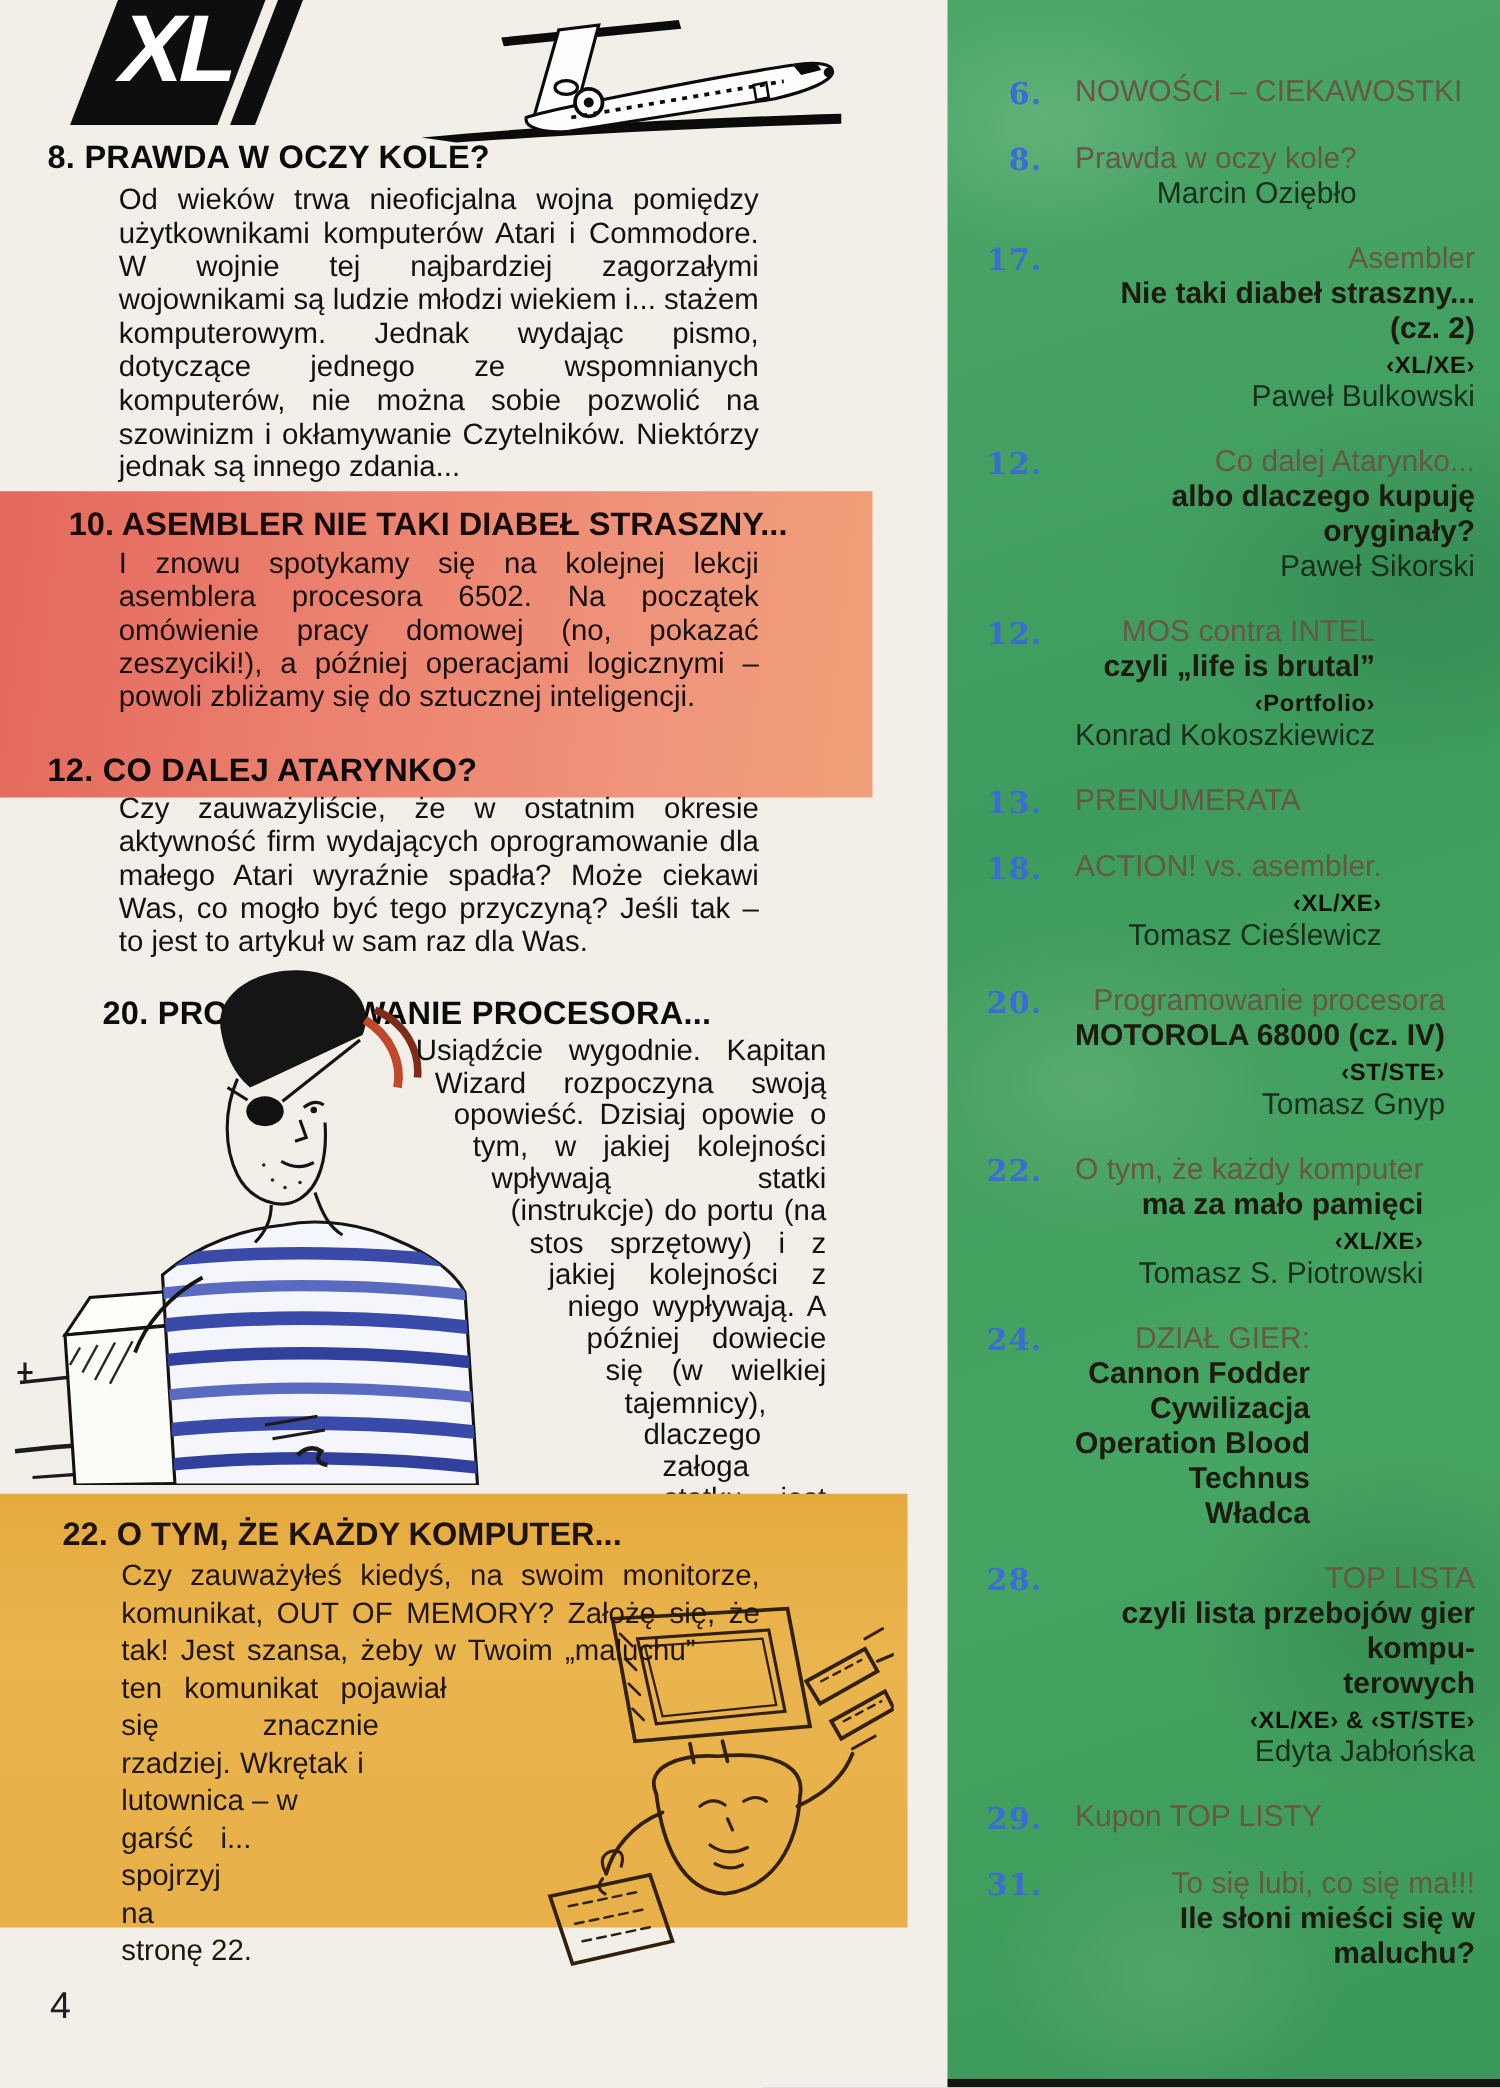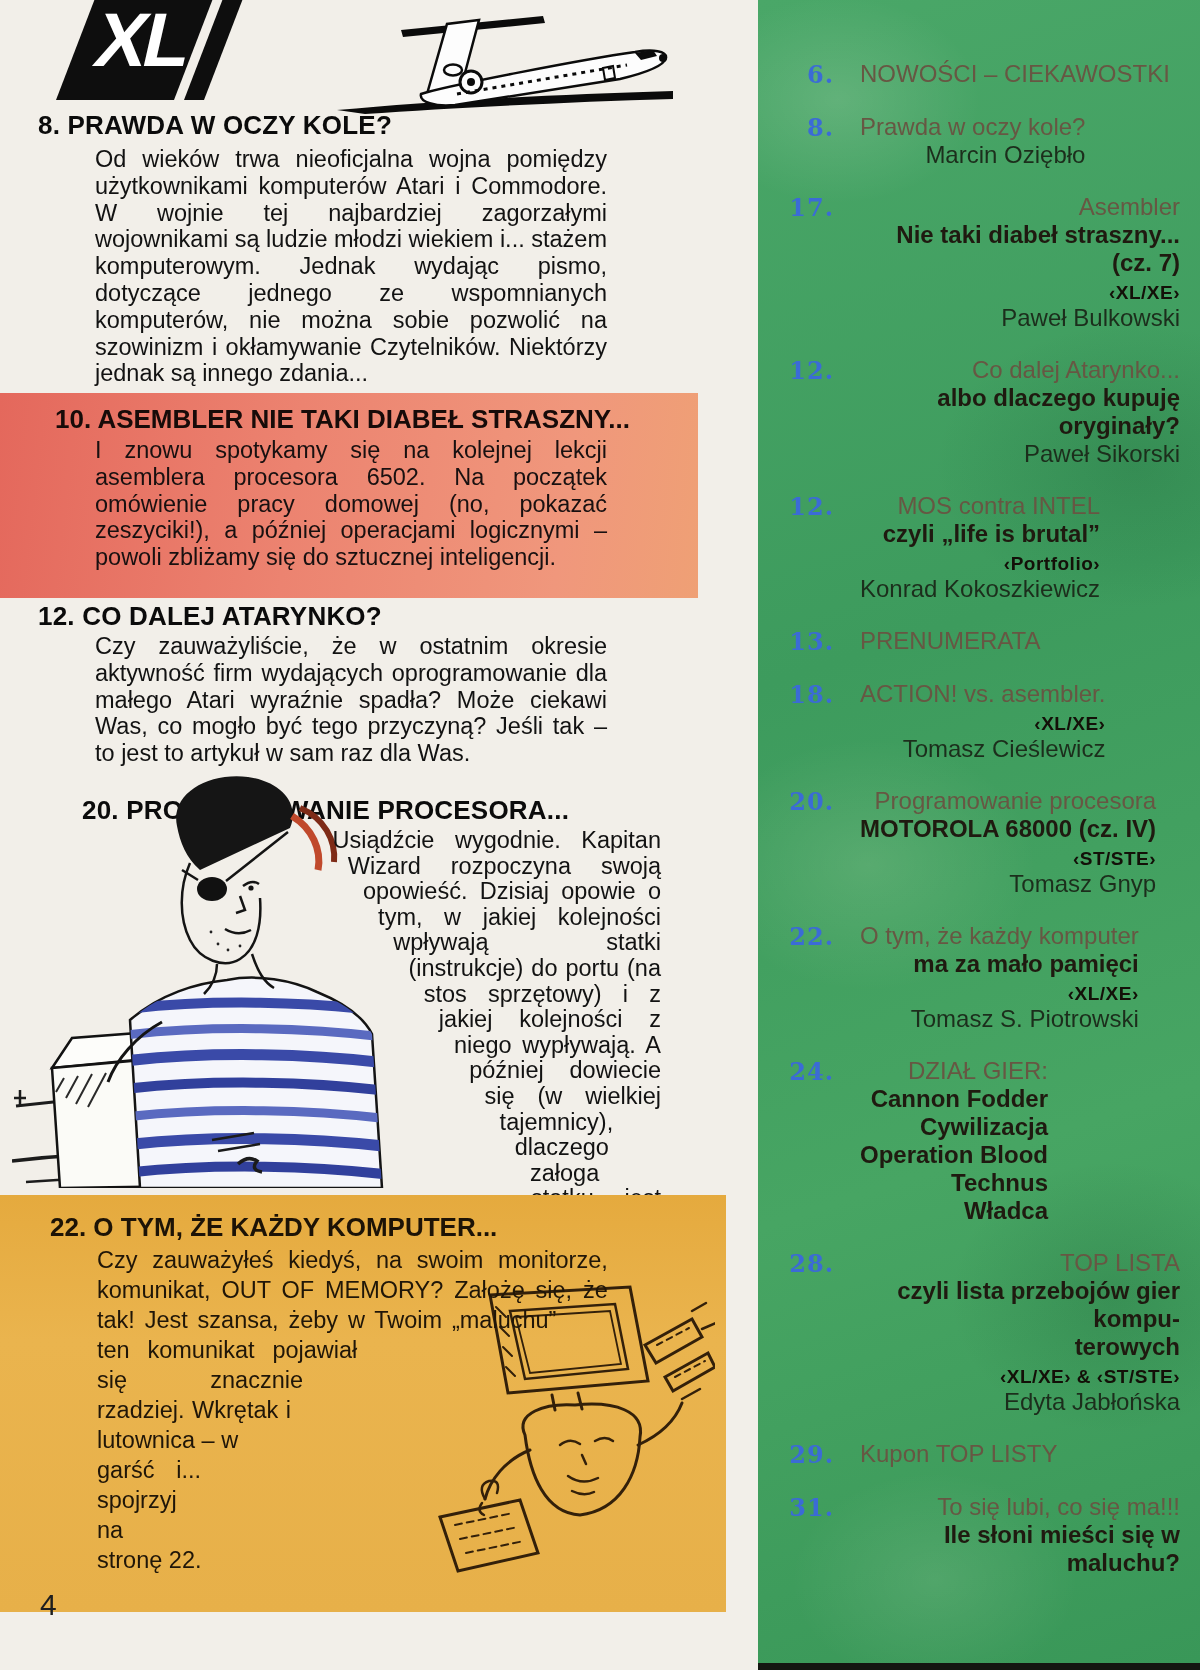--- a/index.html
+++ b/index.html
@@ -12,31 +12,31 @@
   .xl-logo{position:absolute;left:56px;top:-6px;width:148px;height:106px;
     background:#0e0e0e;transform:skewX(-21deg);transform-origin:0 100%;}
   .xl-logo .slash{position:absolute;top:0;bottom:0;right:20px;width:10px;background:#f2efe9;}
   .xl-logo .txt{position:absolute;left:18px;top:8px;font-weight:bold;font-size:76px;
     letter-spacing:-3px;color:#fff;transform:skewX(9deg);line-height:1;}
   
   .hd{position:absolute;font-weight:bold;font-size:26px;letter-spacing:.2px;color:#0b0b0b;white-space:nowrap;}
   .bd{position:absolute;font-size:23.5px;line-height:26.8px;text-align:justify;color:#121212;}
   .hd-8{left:38px;top:110px;}
   .bd-8{left:95px;top:146px;width:512px;}
-  .pink-box{position:absolute;left:0;top:393px;width:698px;height:205px;
+  .pink-box{position:absolute;left:0;top:393px;width:698px;height:245px;
     background:linear-gradient(97deg,#e4685c 0%,#ec8370 42%,#f0977c 80%,#efa075 100%);}
   .hd-10{left:55px;top:11px;position:absolute;font-weight:bold;font-size:26px;color:#170b09;white-space:nowrap;}
   .bd-10{left:95px;top:44px;width:512px;position:absolute;font-size:23.5px;line-height:26.8px;text-align:justify;color:#181010;}
   .hd-12{left:38px;top:601px;text-align:center;}
   .bd-12{left:95px;top:633px;width:512px;}
   .hd-20{left:82px;top:795px;}
   .bd-20{left:95px;top:828px;width:566px;line-height:25.6px;height:370px;}
   .pirate-spacer{float:left;width:436px;height:360px;
     shape-outside:polygon(0 0,51% 0,100% 100%,0 100%);}
-  .yellow-box{position:absolute;left:0;top:1195px;width:726px;height:417px;
+  .yellow-box{position:absolute;left:0;top:1195px;width:726px;height:347px;
     background:linear-gradient(180deg,#e5aa3e 0%,#eab44e 35%,#e7b049 100%);}
   .hd-22{left:50px;top:17px;position:absolute;font-weight:bold;font-size:26px;color:#1d1306;white-space:nowrap;}
   .bd-22{left:97px;top:50px;width:515px;position:absolute;font-size:23.5px;line-height:30px;text-align:justify;color:#201608;}
   .computer-spacer{float:right;width:420px;height:300px;
     shape-outside:polygon(99% 0,100% 0,100% 100%,0 100%,0 83%,8% 72%,23% 62%,27% 48%,44% 37%,99% 28%);}
   .page-num{position:absolute;left:40px;top:1588px;font-size:30px;color:#1e1e1e;}
   
   .plane-illu{position:absolute;left:335px;top:6px;width:342px;height:112px;}
   .pirate-illu{position:absolute;left:12px;top:768px;width:500px;height:420px;}
   .computer-illu{position:absolute;left:430px;top:90px;width:285px;height:295px;}
@@ -203,21 +203,21 @@
       <div class="toc-body">
           <div class="toc-title">Prawda w oczy kole?</div>
           <div class="toc-author">Marcin Oziębło</div>
         </div>
     </div>
 
     <div class="toc-entry">
       <div class="toc-num">17.</div>
       <div class="toc-body">
           <div class="toc-title">Asembler</div>
-          <div class="toc-sub">Nie taki diabeł straszny... (cz. 7)</div>
+          <div class="toc-sub">Nie taki diabeł straszny... (cz. 2)</div>
           <div class="toc-tag">‹XL/XE›</div>
           <div class="toc-author">Paweł Bulkowski</div>
         </div>
     </div>
 
     <div class="toc-entry">
       <div class="toc-num">12.</div>
       <div class="toc-body">
           <div class="toc-title">Co dalej Atarynko...</div>
           <div class="toc-sub">albo dlaczego kupuję oryginały?</div>

